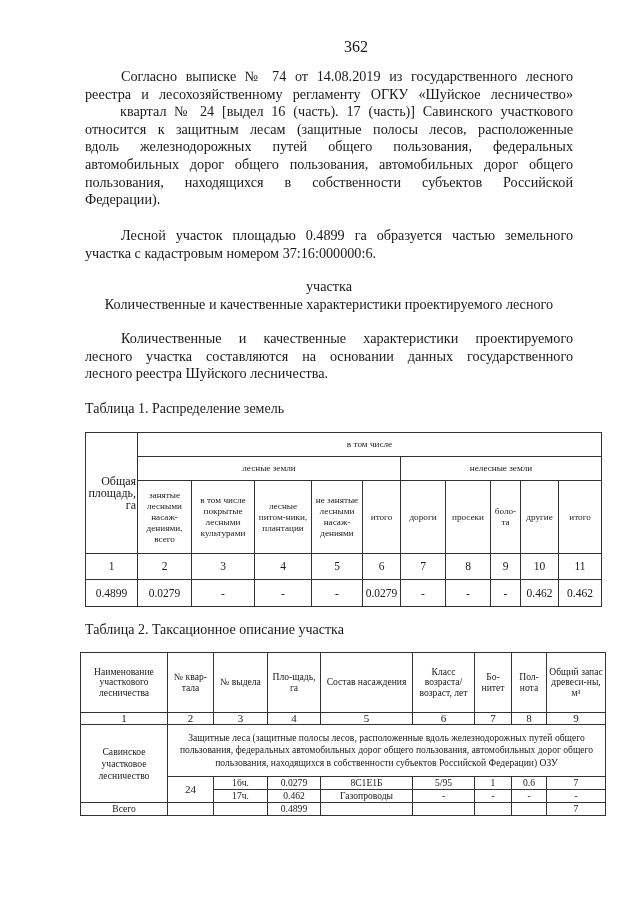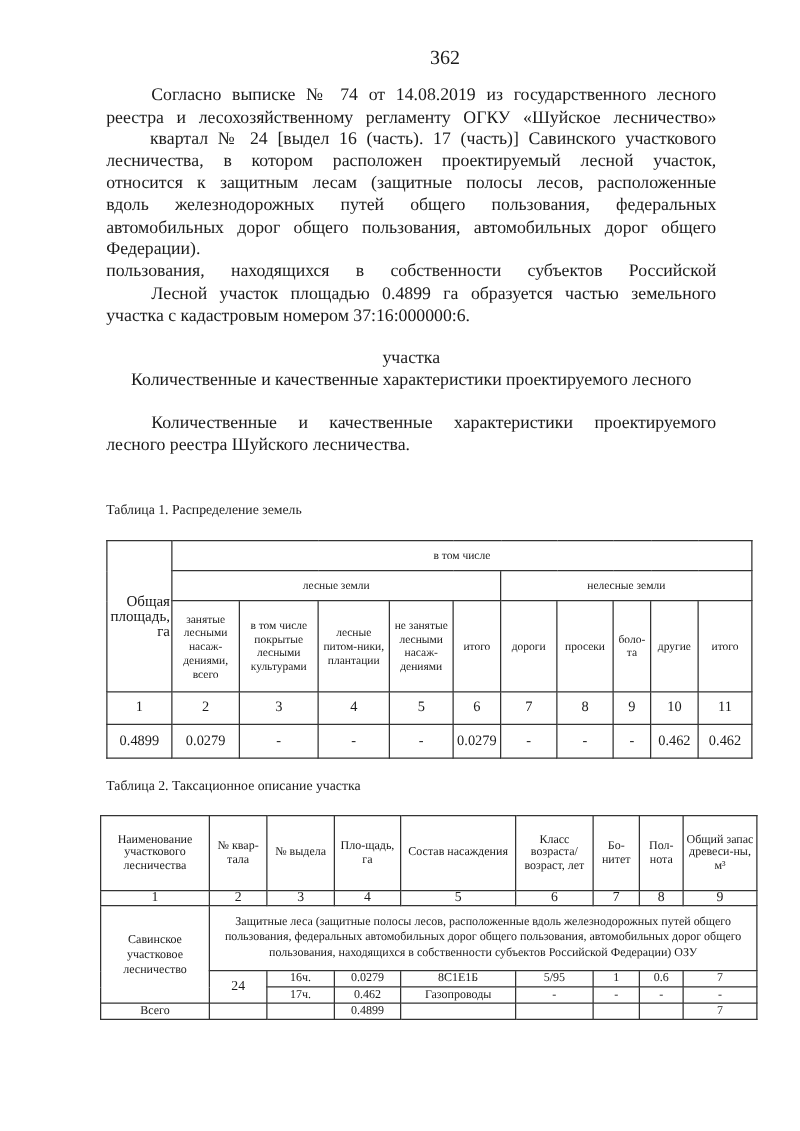--- a/index.html
+++ b/index.html
@@ -2,57 +2,57 @@
 <html><head>
 <meta charset="utf-8">
 <style>
   html, body { margin: 0; padding: 0; background: #ffffff; }
   body { width: 640px; height: 905px; position: relative; overflow: hidden;
          font-family: "Liberation Serif", "DejaVu Serif", serif; color: #1a1a1a; }
   .page-num { position: absolute; top: 38px; left: 0; width: 640px; text-align: center; font-size: 16px; padding-left: 36px; }
   .para { position: absolute; left: 85px; width: 488px; font-size: 14.2px; line-height: 17.6px; text-align: justify; }
   .para .ind { display: inline-block; width: 36px; }
   .heading { position: absolute; left: 85px; width: 488px; text-align: center; font-size: 14.2px; line-height: 17.6px; }
-  .caption { position: absolute; left: 85px; font-size: 11px; line-height: 17px; }
+  .caption { position: absolute; left: 85px; font-size: 14px; line-height: 17px; }
   table { border-collapse: collapse; position: absolute; table-layout: fixed; }
   td { border: 1px solid #333; text-align: center; vertical-align: middle; padding: 0 1px; overflow: hidden; }
   .t1 { left: 85px; top: 432px; width: 516px; font-size: 9.2px; line-height: 11px; }
   .t1 .num { font-size: 11.5px; }
   .t2 { left: 80px; top: 652px; width: 525px; font-size: 9.6px; line-height: 10.6px; }
   .t2 .num { font-size: 11px; }
 </style>
 </head>
 <body>
 
 <div class="page-num">362</div>
 
 <div class="para" style="top:68px;">
   <div class="justify-last" style="text-align-last:justify;"><span class="ind"></span><span>Согласно выписке № 74 от 14.08.2019 из государственного лесного</span></div>
   <div style="text-align-last:justify;">реестра и лесохозяйственному регламенту ОГКУ «Шуйское лесничество»</div>
   <div style="text-align-last:justify;margin-left:35px;">квартал № 24 [выдел 16 (часть). 17 (часть)] Савинского участкового</div>
-  <div style="text-align-last:justify;">лесничества, в котором расположен проектируемый лесной участок,</div>
   <div style="text-align-last:justify;">относится к защитным лесам (защитные полосы лесов, расположенные</div>
   <div style="text-align-last:justify;">вдоль железнодорожных путей общего пользования, федеральных</div>
   <div style="text-align-last:justify;">автомобильных дорог общего пользования, автомобильных дорог общего</div>
+  <div style="text-align-last:justify;">пользования, находящихся в собственности субъектов Российской</div>
   <div>Федерации).</div>
-  <div style="text-align-last:justify;">пользования, находящихся в собственности субъектов Российской</div>
 </div>
 
 <div class="para" style="top:227px;">
   <div style="text-align-last:justify;"><span class="ind"></span><span>Лесной участок площадью 0.4899 га образуется частью земельного</span></div>
   <div>участка с кадастровым номером 37:16:000000:6.</div>
 </div>
 
 <div class="heading" style="top:278px;">
   <div>участка</div>
   <div>Количественные и качественные характеристики проектируемого лесного</div>
 </div>
 
 <div class="para" style="top:330px;">
   <div style="text-align-last:justify;"><span class="ind"></span><span>Количественные и качественные характеристики проектируемого</span></div>
+  <div style="text-align-last:justify;">лесного участка составляются на основании данных государственного</div>
   <div>лесного реестра Шуйского лесничества.</div>
 </div>
 
 <div class="caption" style="top:400px;">Таблица 1. Распределение земель</div>
 
 <table class="t1">
   <colgroup>
     <col style="width:52px">
       <col style="width:54px">
       <col style="width:63px">

